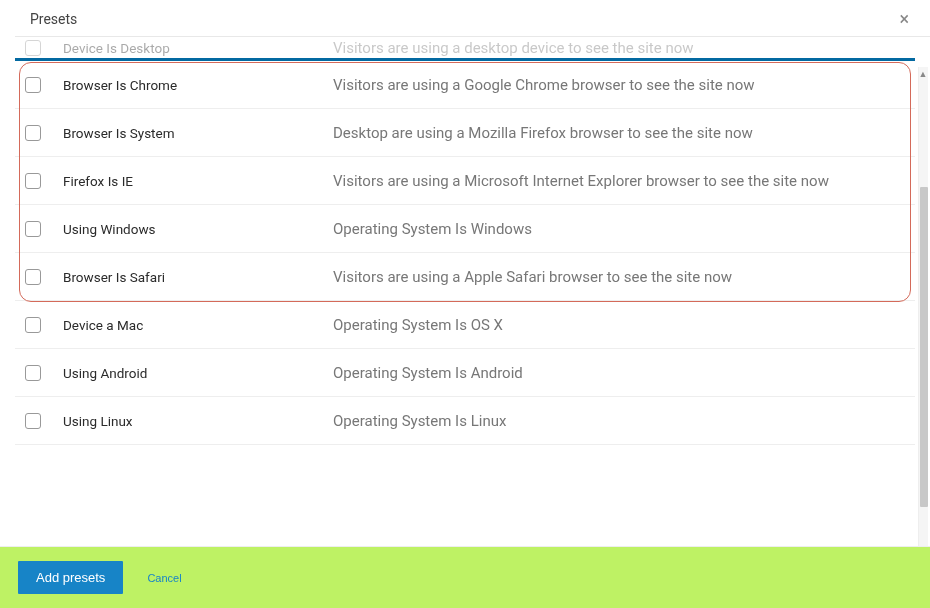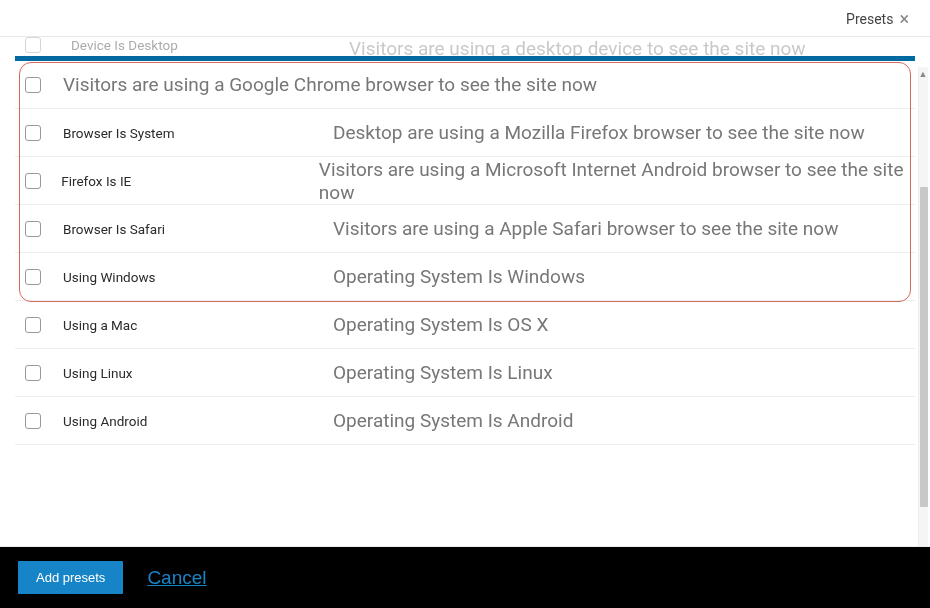--- a/index.html
+++ b/index.html
@@ -10,24 +10,25 @@
     body {
       font-family: -apple-system, BlinkMacSystemFont, "Segoe UI", Roboto, Helvetica, Arial, sans-serif;
       background: #ffffff;
       width: 930px;
       height: 608px;
       position: relative;
       color: #333;
     }
     .header {
       display: flex;
-      justify-content: flex-end;
+      justify-content: space-between;
       align-items: center;
       padding: 8px 15px 6px 15px;
       border-bottom: 1px solid #e8e8e8;
+      margin-left: 15px;
     }
     .header-title {
       font-size: 14px;
       color: #444;
       font-weight: 400;
     }
     .close-btn {
       cursor: pointer;
       color: #888;
       font-size: 18px;
@@ -49,24 +50,23 @@
     }
     .row {
       display: flex;
       align-items: center;
       height: 48px;
       border-bottom: 1px solid #eeeeee;
       padding-left: 10px;
     }
     .row.cut-top {
       height: 24px;
-      align-items: flex-start;
+      align-items: center;
       overflow: hidden;
-      border-bottom: 5px solid #0369a1;
-      gap: 8px;
+      border-bottom: 3px solid #0369a1;
     }
     .row.cut-top .label,
     .row.cut-top .desc,
     .row.cut-top .checkbox-wrap {
       opacity: 0.4;
       filter: blur(0.3px);
     }
     .checkbox-wrap {
       width: 38px;
       display: flex;
@@ -81,21 +81,21 @@
       cursor: pointer;
       background: #fff;
     }
     .label {
       width: 270px;
       font-size: 13.5px;
       color: #2b2b2b;
       font-weight: 400;
     }
     .desc {
-      font-size: 19px;
+      font-size: 15px;
       color: #777;
       font-weight: 400;
     }
     .highlight-box {
       position: absolute;
       border: 1px solid #d46a5a;
       border-radius: 12px;
       pointer-events: none;
       left: 4px;
       right: 4px;
@@ -105,38 +105,37 @@
     .footer {
       position: absolute;
       bottom: 0;
       left: 0;
       right: 0;
       border-top: 1px solid #eee;
       padding: 14px 18px;
       display: flex;
       align-items: center;
       gap: 24px;
-      background: #000000;
+      background: #bef264;
     }
     .primary-btn {
       background: #1784c7;
       color: #fff;
       padding: 9px 18px;
       font-size: 13px;
       border: none;
       cursor: pointer;
       border-radius: 1px;
     }
     .link-btn {
       color: #1784c7;
-      font-size: 19px;
+      font-size: 11px;
       cursor: pointer;
       background: none;
       border: none;
-      text-decoration: underline;
     }
     .scrollbar-track {
       position: absolute;
       right: 2px;
       top: 30px;
       width: 10px;
       height: 480px;
       background: #f5f5f5;
       border-left: 1px solid #eee;
     }
@@ -181,78 +180,79 @@
           <div class="checkbox"></div>
         </div>
         <div class="label">Device Is Desktop</div>
         <div class="desc">Visitors are using a desktop device to see the site now</div>
       </div>
 
       <div class="row">
         <div class="checkbox-wrap">
           <div class="checkbox"></div>
         </div>
+        <div class="label">Browser Is Chrome</div>
         <div class="desc">Visitors are using a Google Chrome browser to see the site now</div>
       </div>
 
 
       <div class="row">
         <div class="checkbox-wrap">
           <div class="checkbox"></div>
         </div>
         <div class="label">Browser Is System</div>
         <div class="desc">Desktop are using a Mozilla Firefox browser to see the site now</div>
       </div>
 
       <div class="row">
         <div class="checkbox-wrap">
           <div class="checkbox"></div>
         </div>
         <div class="label">Firefox Is IE</div>
-        <div class="desc">Visitors are using a Microsoft Internet Android browser to see the site now</div>
+        <div class="desc">Visitors are using a Microsoft Internet Explorer browser to see the site now</div>
+      </div>
+
+      <div class="row">
+        <div class="checkbox-wrap">
+          <div class="checkbox"></div>
+        </div>
+        <div class="label">Using Windows</div>
+        <div class="desc">Operating System Is Windows</div>
       </div>
 
       <div class="row">
         <div class="checkbox-wrap">
           <div class="checkbox"></div>
         </div>
         <div class="label">Browser Is Safari</div>
         <div class="desc">Visitors are using a Apple Safari browser to see the site now</div>
       </div>
 
       <div class="row">
         <div class="checkbox-wrap">
           <div class="checkbox"></div>
         </div>
-        <div class="label">Using Windows</div>
-        <div class="desc">Operating System Is Windows</div>
-      </div>
-
-      <div class="row">
-        <div class="checkbox-wrap">
-          <div class="checkbox"></div>
-        </div>
-        <div class="label">Using a Mac</div>
+        <div class="label">Device a Mac</div>
         <div class="desc">Operating System Is OS X</div>
+      </div>
+
+      <div class="row">
+        <div class="checkbox-wrap">
+          <div class="checkbox"></div>
+        </div>
+        <div class="label">Using Android</div>
+        <div class="desc">Operating System Is Android</div>
       </div>
 
       <div class="row">
         <div class="checkbox-wrap">
           <div class="checkbox"></div>
         </div>
         <div class="label">Using Linux</div>
         <div class="desc">Operating System Is Linux</div>
-      </div>
-
-      <div class="row">
-        <div class="checkbox-wrap">
-          <div class="checkbox"></div>
-        </div>
-        <div class="label">Using Android</div>
-        <div class="desc">Operating System Is Android</div>
       </div>
 
 
     </div>
   </div>
 
   <div class="scrollbar-track">
     <div class="scrollbar-thumb"></div>
   </div>
   <div class="scroll-up">▲</div>

